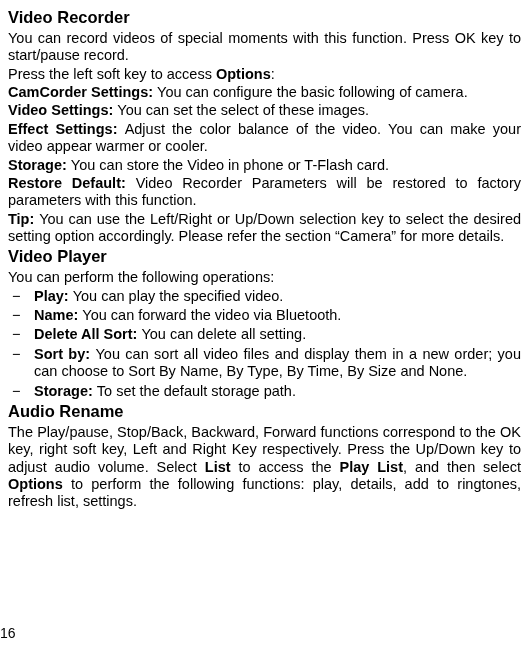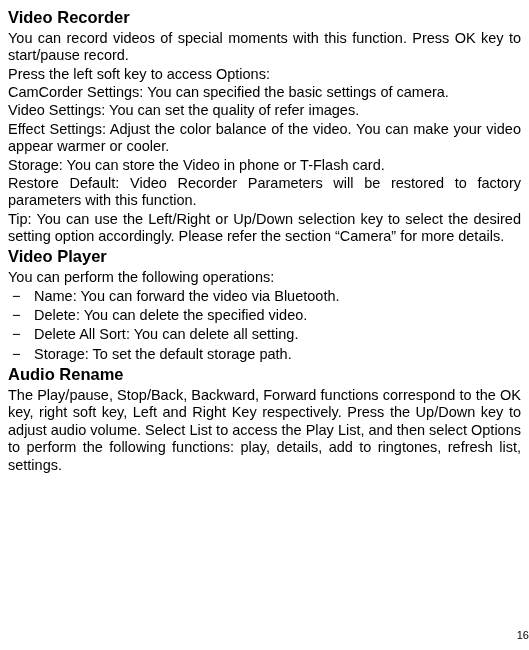--- a/index.html
+++ b/index.html
@@ -17,62 +17,62 @@
   .heading {
     font-weight: bold;
     font-size: 16.5px;
     margin-top: 2px;
     margin-bottom: 2px;
   }
   .para {
     text-align: justify;
     margin-bottom: 1px;
   }
-  .b { font-weight: normal; }
+  .b { font-weight: bold; }
   ul.dash {
     list-style: none;
     padding-left: 0;
   }
   ul.dash li {
     position: relative;
     padding-left: 26px;
     text-align: justify;
     margin-bottom: 2px;
   }
   ul.dash li::before {
     content: "−";
     position: absolute;
     left: 4px;
     top: 0;
   }
   .pagenum {
     position: absolute;
     bottom: 8px;
     left: 0; right: 0;
-    text-align: right;
-    font-size: 11px;
+    text-align: left;
+    font-size: 14px;
   }
 </style>
 </head>
 <body>
 
 <div class="heading">Video Recorder</div>
 
 <div class="para">You can record videos of special moments with this function. Press OK key to start/pause record.</div>
 
 <div class="para">
   <span>Press the left soft key to access </span><span class="b">Options</span><span>:</span>
 </div>
 
 <div class="para">
-  <span class="b">CamCorder Settings: </span><span>You can specified the basic settings of camera.</span>
+  <span class="b">CamCorder Settings: </span><span>You can configure the basic following of camera.</span>
 </div>
 
 <div class="para">
-  <span class="b">Video Settings: </span><span>You can set the quality of refer images.</span>
+  <span class="b">Video Settings: </span><span>You can set the select of these images.</span>
 </div>
 
 <div class="para">
   <span class="b">Effect Settings: </span><span>Adjust the color balance of the video. You can make your video appear warmer or cooler.</span>
 </div>
 
 <div class="para">
   <span class="b">Storage: </span><span>You can store the Video in phone or T-Flash card.</span>
 </div>
 
@@ -82,23 +82,24 @@
 
 <div class="para">
   <span class="b">Tip: </span><span>You can use the Left/Right or Up/Down selection key to select the desired setting option accordingly. Please refer the section “Camera” for more details.</span>
 </div>
 
 <div class="heading">Video Player</div>
 
 <div class="para">You can perform the following operations:</div>
 
 <ul class="dash">
+  <li><span class="b">Play: </span><span>You can play the specified video.</span></li>
   <li><span class="b">Name: </span><span>You can forward the video via Bluetooth.</span></li>
-  <li><span class="b">Delete: </span><span>You can delete the specified video.</span></li>
   <li><span class="b">Delete All Sort: </span><span>You can delete all setting.</span></li>
+  <li><span class="b">Sort by: </span><span>You can sort all video files and display them in a new order; you can choose to Sort By Name, By Type, By Time, By Size and None.</span></li>
   <li><span class="b">Storage: </span><span>To set the default storage path.</span></li>
 </ul>
 
 <div class="heading">Audio Rename</div>
 
 <div class="para">
   <span>The Play/pause, Stop/Back, Backward, Forward functions correspond to the OK key, right soft key, Left and Right Key respectively. Press the Up/Down key to adjust audio volume. Select </span><span class="b">List</span><span> to access the </span><span class="b">Play List</span><span>, and then select </span><span class="b">Options</span><span> to perform the following functions: play, details, add to ringtones, refresh list, settings.</span>
 </div>
 
 <div class="pagenum">16</div>

